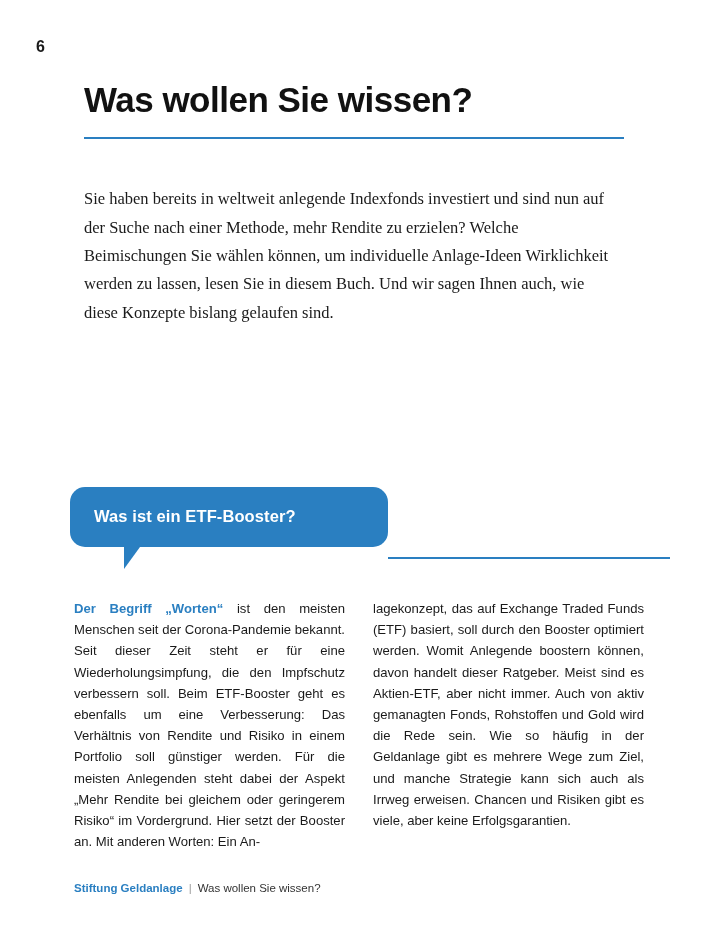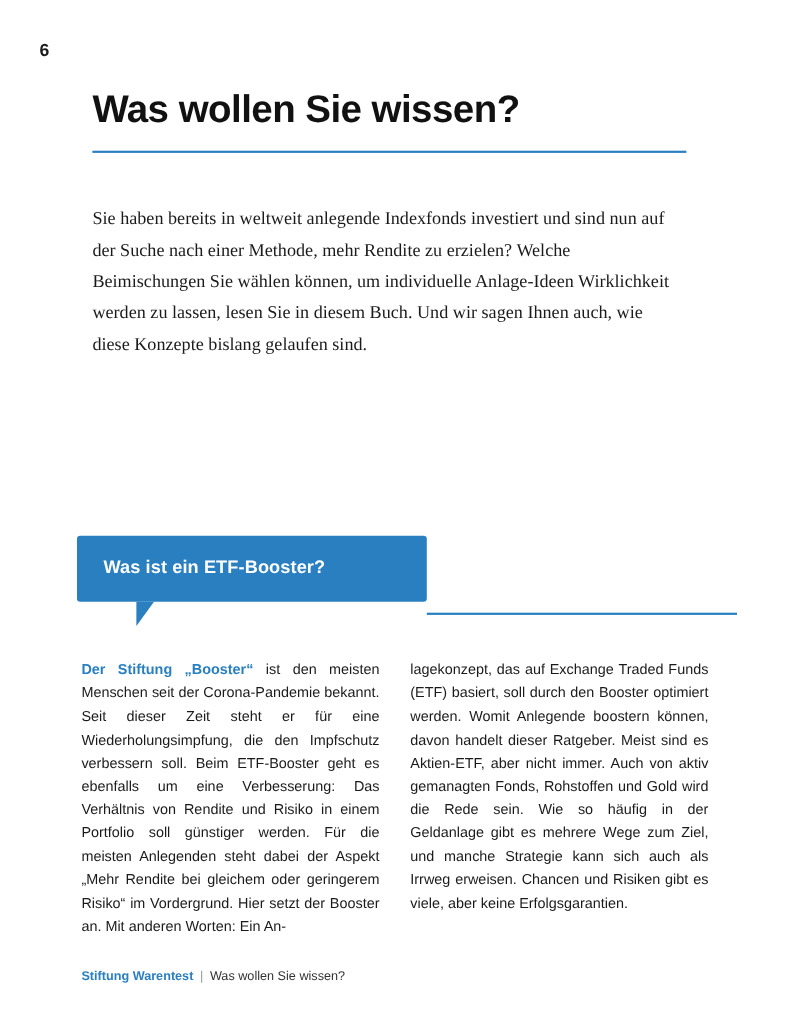--- a/index.html
+++ b/index.html
@@ -63,21 +63,21 @@
   .bubble-wrap {
     position: absolute;
     left: 70px;
     top: 487px;
     width: 600px;
   }
   .bubble {
     position: relative;
     width: 318px;
     background: #2a7fc1;
-    border-radius: 3px;
+    border-radius: 15px;
     padding: 19px 24px 20px 24px;
     box-sizing: border-box;
   }
   .bubble-text {
     color: #ffffff;
     font-size: 16.5px;
     font-weight: 700;
     line-height: 1.3;
     letter-spacing: 0.1px;
   }
@@ -162,28 +162,28 @@
   <div class="bubble-wrap">
     <div class="bubble">
       <div class="bubble-text">Was ist ein ETF-Booster?</div>
       <div class="bubble-tail"></div>
     </div>
     <div class="bubble-rule"></div>
   </div>
 
   <div class="columns">
     <div class="col">
-      <p><span class="lead-in">Der Stiftung „Booster“</span><span> ist den meisten Menschen seit der Corona-Pandemie bekannt. Seit dieser Zeit steht er für eine Wiederholungsimpfung, die den Impfschutz verbessern soll.
+      <p><span class="lead-in">Der Begriff „Worten“</span><span> ist den meisten Menschen seit der Corona-Pandemie bekannt. Seit dieser Zeit steht er für eine Wiederholungsimpfung, die den Impfschutz verbessern soll.
 Beim ETF-Booster geht es ebenfalls um eine Verbesserung: Das Verhältnis von Rendite und Risiko in einem Portfolio soll günstiger werden. Für die meisten Anlegenden steht dabei der Aspekt „Mehr Rendite bei gleichem oder geringerem Risiko“ im Vordergrund. Hier setzt der Booster an. Mit anderen Worten: Ein An-</span></p>
     </div>
     <div class="col">
       <p>lagekonzept, das auf Exchange Traded Funds (ETF) basiert, soll durch den Booster optimiert werden.
 Womit Anlegende boostern können, davon handelt dieser Ratgeber. Meist sind es Aktien-ETF, aber nicht immer. Auch von aktiv gemanagten Fonds, Rohstoffen und Gold wird die Rede sein. Wie so häufig in der Geldanlage gibt es mehrere Wege zum Ziel, und manche Strategie kann sich auch als Irrweg erweisen. Chancen und Risiken gibt es viele, aber keine Erfolgsgarantien.</p>
     </div>
   </div>
 
   <div class="footer">
-    <span class="footer-brand">Stiftung Warentest</span>
+    <span class="footer-brand">Stiftung Geldanlage</span>
     <span class="footer-sep">|</span>
     <span class="footer-text">Was wollen Sie wissen?</span>
   </div>
 
 </div>
 
 </body></html>

